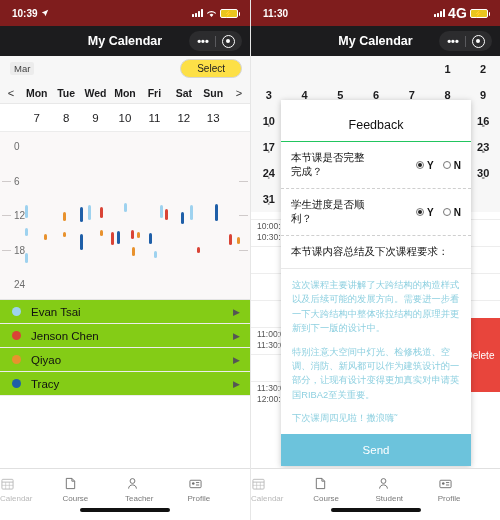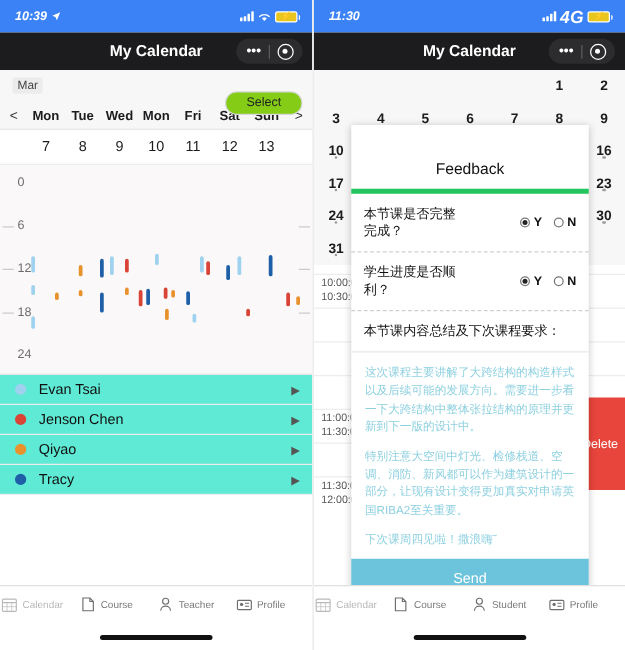--- a/index.html
+++ b/index.html
@@ -10,23 +10,23 @@
     overflow: hidden;
   }
   .stage { position: relative; width: 500px; height: 520px; display: flex; background:#fff; }
 
   
   .phone { position: relative; width: 250px; height: 520px; overflow: hidden; background: #ffffff; }
   .phone.right { border-left: 1px solid #e6e6e6; }
 
   
   .statusbar {
-    height: 26px; background: #3b82f6; color: #fff;
+    height: 26px; background: #7f1d1d; color: #fff;
     display: flex; align-items: center; justify-content: space-between;
-    padding: 0 12px; font-size: 10px; font-weight: 600; font-style: italic;
+    padding: 0 12px; font-size: 10px; font-weight: 600;
   }
   .sb-left { display:flex; align-items:center; gap:3px; }
   .sb-right { display:flex; align-items:center; gap:3px; }
   .loc-arrow { display:inline-block; width:8px; height:8px; }
   .sig-bars { display:flex; align-items:flex-end; gap:1px; height:8px; }
   .sig-bars i { display:block; width:2px; background:#fff; border-radius:.5px; }
   .sig-bars i:nth-child(1){height:3px}
   .sig-bars i:nth-child(2){height:4.5px}
   .sig-bars i:nth-child(3){height:6px}
   .sig-bars i:nth-child(4){height:8px}
@@ -52,22 +52,22 @@
   }
   .nav-btn { width: 24px; height: 20px; display:flex; align-items:center; justify-content:center; color:#fff; font-size:11px; }
   .nav-sep { width:1px; height:11px; background:#5a5a5e; }
   .target-ico { width:13px; height:13px; border:1.5px solid #fff; border-radius:50%; position:relative; }
   .target-ico:after { content:""; position:absolute; left:50%; top:50%; transform:translate(-50%,-50%); width:4px;height:4px;border-radius:50%;background:#fff; }
 
   
   .monthstrip { position:relative; background:#f7f7f7; height:26px; }
   .month-lbl { position:absolute; left:10px; top:6px; font-size:9.5px; color:#444; background:#ececec; padding:1px 4px; border-radius:2px; }
   .select-btn {
-    position:absolute; right:8px; top:17px;
-    border:1px solid #d6d6d6; border-radius:11px; background:#84cc16;
+    position:absolute; right:8px; top:3px;
+    border:1px solid #d6d6d6; border-radius:11px; background:#fde047;
     font-size:10px; color:#222; padding:3px 16px;
   }
   .weekrow {
     display:flex; align-items:center; background:#f7f7f7;
     height:22px; font-size:10.5px; font-weight:700; color:#1c1c1e;
     border-bottom:1px solid #e8e8e8;
   }
   .weekrow .arrow { width:22px; text-align:center; font-weight:400; font-size:11px; color:#333; }
   .weekrow .cell { flex:1; text-align:center; }
   .daterow { display:flex; align-items:center; background:#fff; height:28px; font-size:11.5px; color:#1c1c1e; border-bottom:1px solid #ececec;}
@@ -75,36 +75,36 @@
   .daterow .cell { flex:1; text-align:center; }
 
   
   .chart { position:relative; height:168px; background:#faf8f8; border-bottom:1px solid #e4e4e4; }
   .chart .ytick { position:absolute; left:14px; font-size:10px; color:#6c6c6c; transform:translateY(-50%); }
   .chart .tickmark-l { position:absolute; left:2px; width:9px; height:1px; background:#cfcaca; }
   .chart .tickmark-r { position:absolute; right:2px; width:9px; height:1px; background:#cfcaca; }
   .bar { position:absolute; width:3px; border-radius:1.5px; }
 
   
-  .legendlist { background:#5eead4; }
+  .legendlist { background:#84cc16; }
   .legend-item {
     display:flex; align-items:center; height:24px; padding:0 10px 0 12px;
     border-bottom:1px solid #ececec; font-size:11.5px; color:#111;
   }
   .legend-dot { width:9px; height:9px; border-radius:50%; margin-right:10px; flex:0 0 auto; }
   .legend-name { flex:1; }
   .legend-caret { color:#555; font-size:9px; }
 
   
   .tabbar {
     position:absolute; left:0; right:0; bottom:0; height:52px;
     background:#fff; border-top:1px solid #e0e0e0;
     display:flex; align-items:flex-start; padding-top:7px;
   }
-  .tab { flex:1; display:flex; flex-direction:row; align-items:center; gap:3px; }
+  .tab { flex:1; display:flex; flex-direction:column; align-items:flex-start; gap:3px; }
   .tab-ico { width:15px; height:15px; color:#6e6e6e; display:flex; align-items:center; justify-content:center; }
   .tab-lbl { font-size:8px; color:#7a7a7a; }
   .tab.active .tab-lbl { color:#b9b9b9; }
   .tab.active .tab-ico { color:#b9b9b9; }
   .homebar { position:absolute; bottom:8px; left:50%; transform:translateX(-50%); width:90px; height:4px; background:#111; border-radius:2px; }
 
   
   .schedwrap { position:relative; background:#fff; height:434px; overflow:hidden; }
   .mini-cal { position:absolute; left:0; top:0; width:250px; background:#f7f7f7; }
   .mini-weekrow { display:flex; height:18px; align-items:center; font-size:9.5px; font-weight:700; color:#333; }
@@ -127,21 +127,21 @@
     display:flex; align-items:center; justify-content:center;
   }
 
   
   .scrim { position:absolute; inset:0; background:rgba(0,0,0,0); }
   .modal {
     position:absolute; left:30px; top:44px; width:190px;
     background:#fff; box-shadow:0 1px 6px rgba(0,0,0,.22);
     display:flex; flex-direction:column;
   }
-  .modal-title { text-align:center; font-size:12.5px; color:#111; padding:28px 0 9px; border-bottom:4px solid #22c55e; }
+  .modal-title { text-align:center; font-size:12.5px; color:#111; padding:18px 0 9px; border-bottom:1px solid #22c55e; }
   .q-row {
     display:flex; align-items:center; justify-content:space-between;
     padding:9px 10px; border-bottom:1px dashed #cfcfcf; font-size:10.5px; color:#111;gap:44px;
   }
   .q-opts { display:flex; align-items:center; gap:9px; font-size:10px; font-weight:700; }
   .radio { width:8px; height:8px; border:1px solid #777; border-radius:50%; display:inline-block; position:relative; margin-right:3px; vertical-align:-1px;}
   .radio.on:after { content:""; position:absolute; left:50%; top:50%; transform:translate(-50%,-50%); width:4px; height:4px; border-radius:50%; background:#222; }
   .opt { display:flex; align-items:center; }
   .sec-label { padding:9px 10px; font-size:10.5px; color:#111; border-bottom:1px solid #e8e8e8; }
   .notes { padding:9px 11px 8px; font-size:9.3px; line-height:1.55; color:#8ed0e0; flex:1; }

